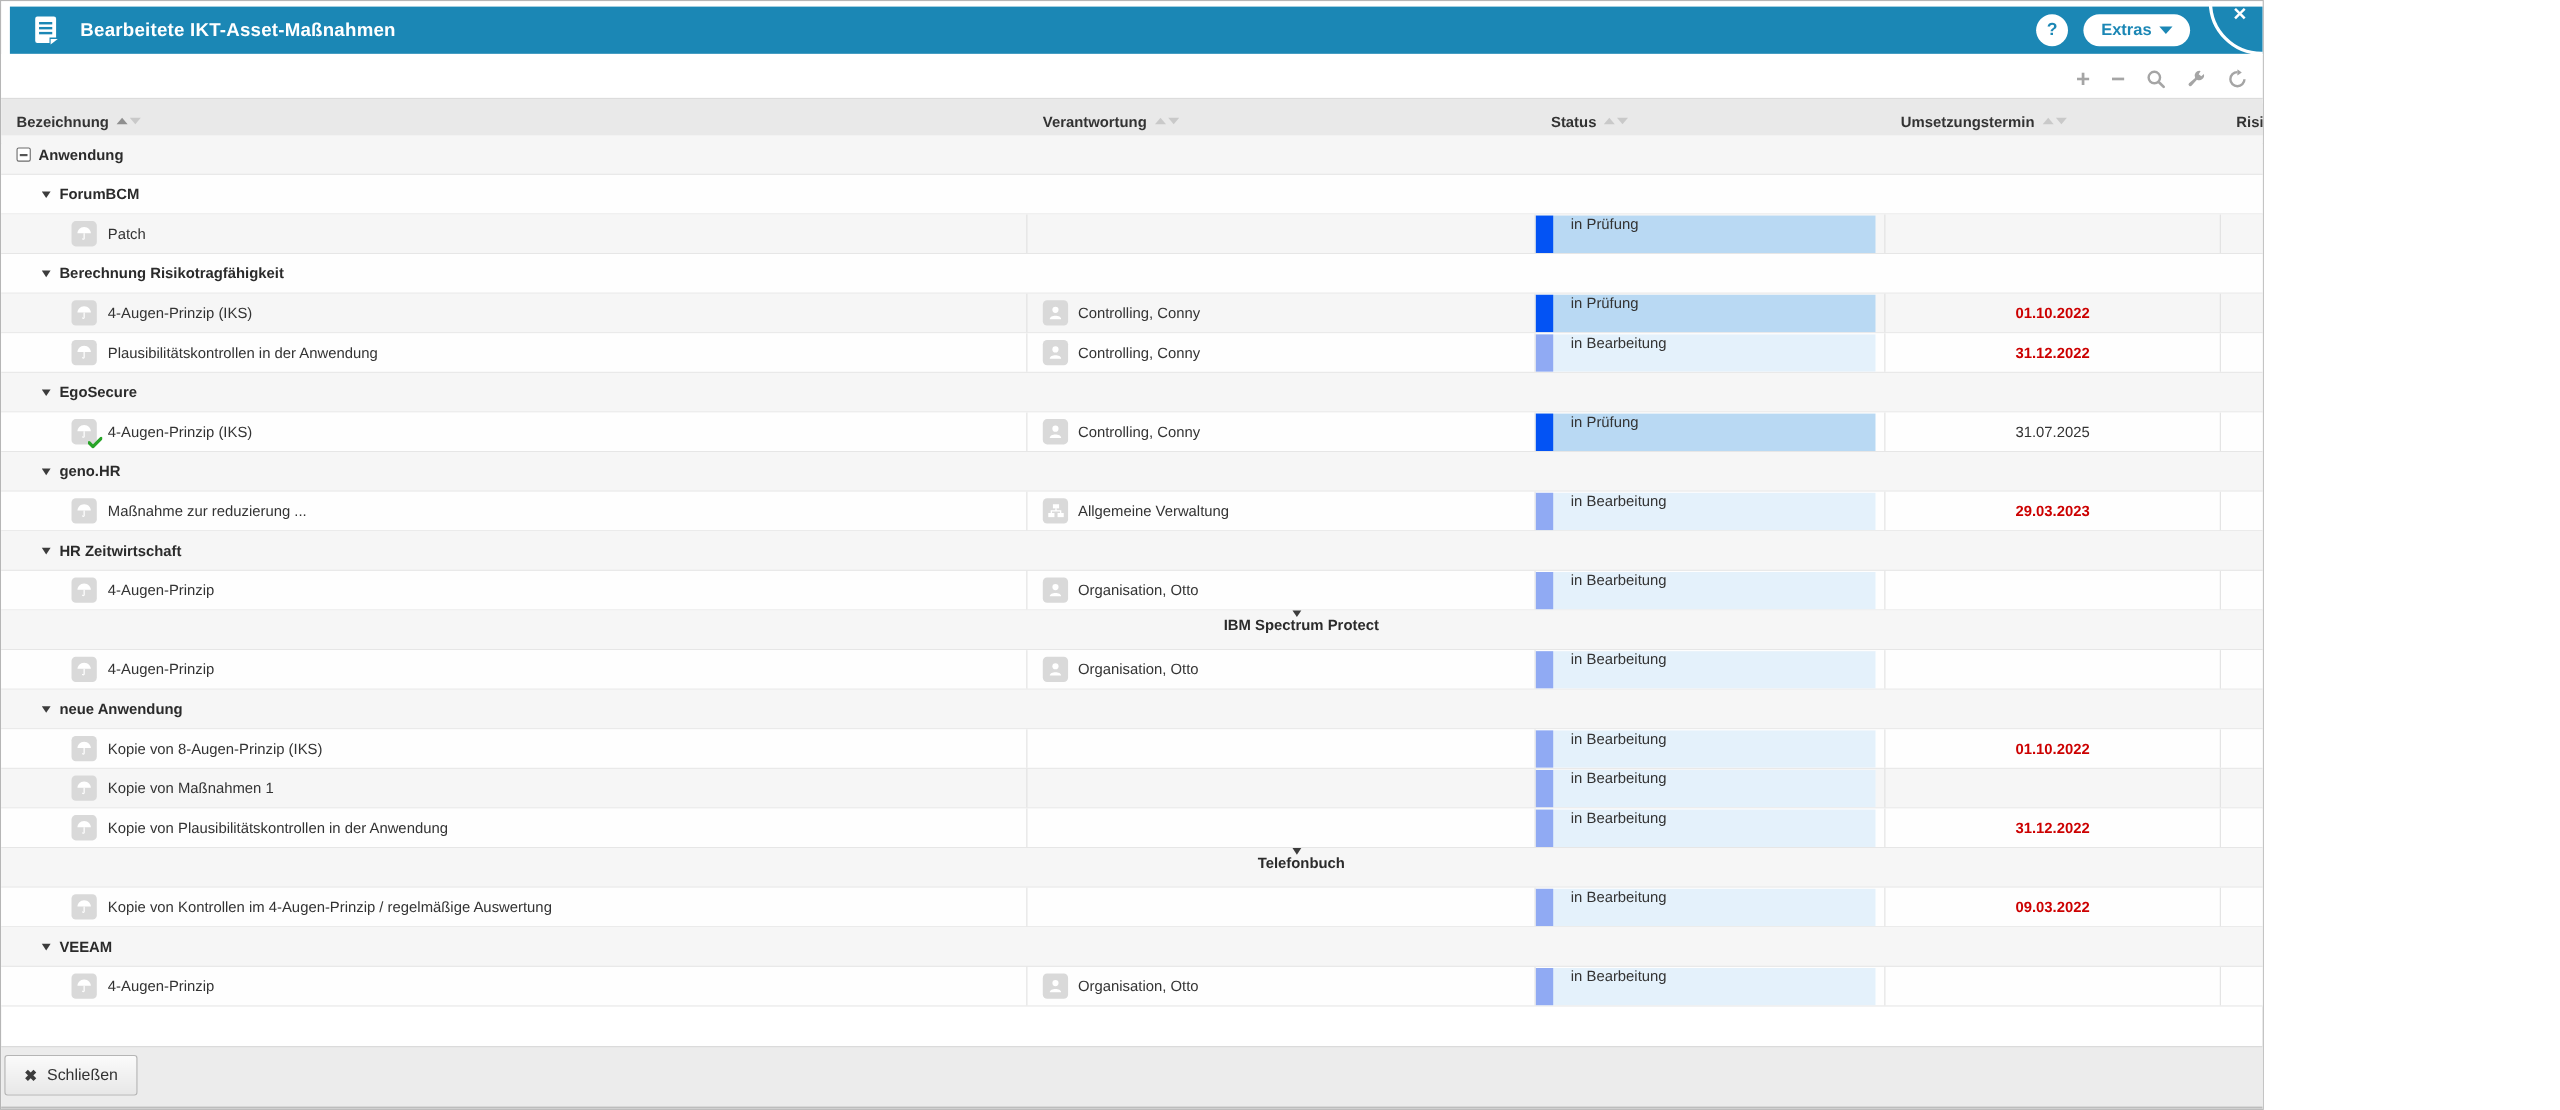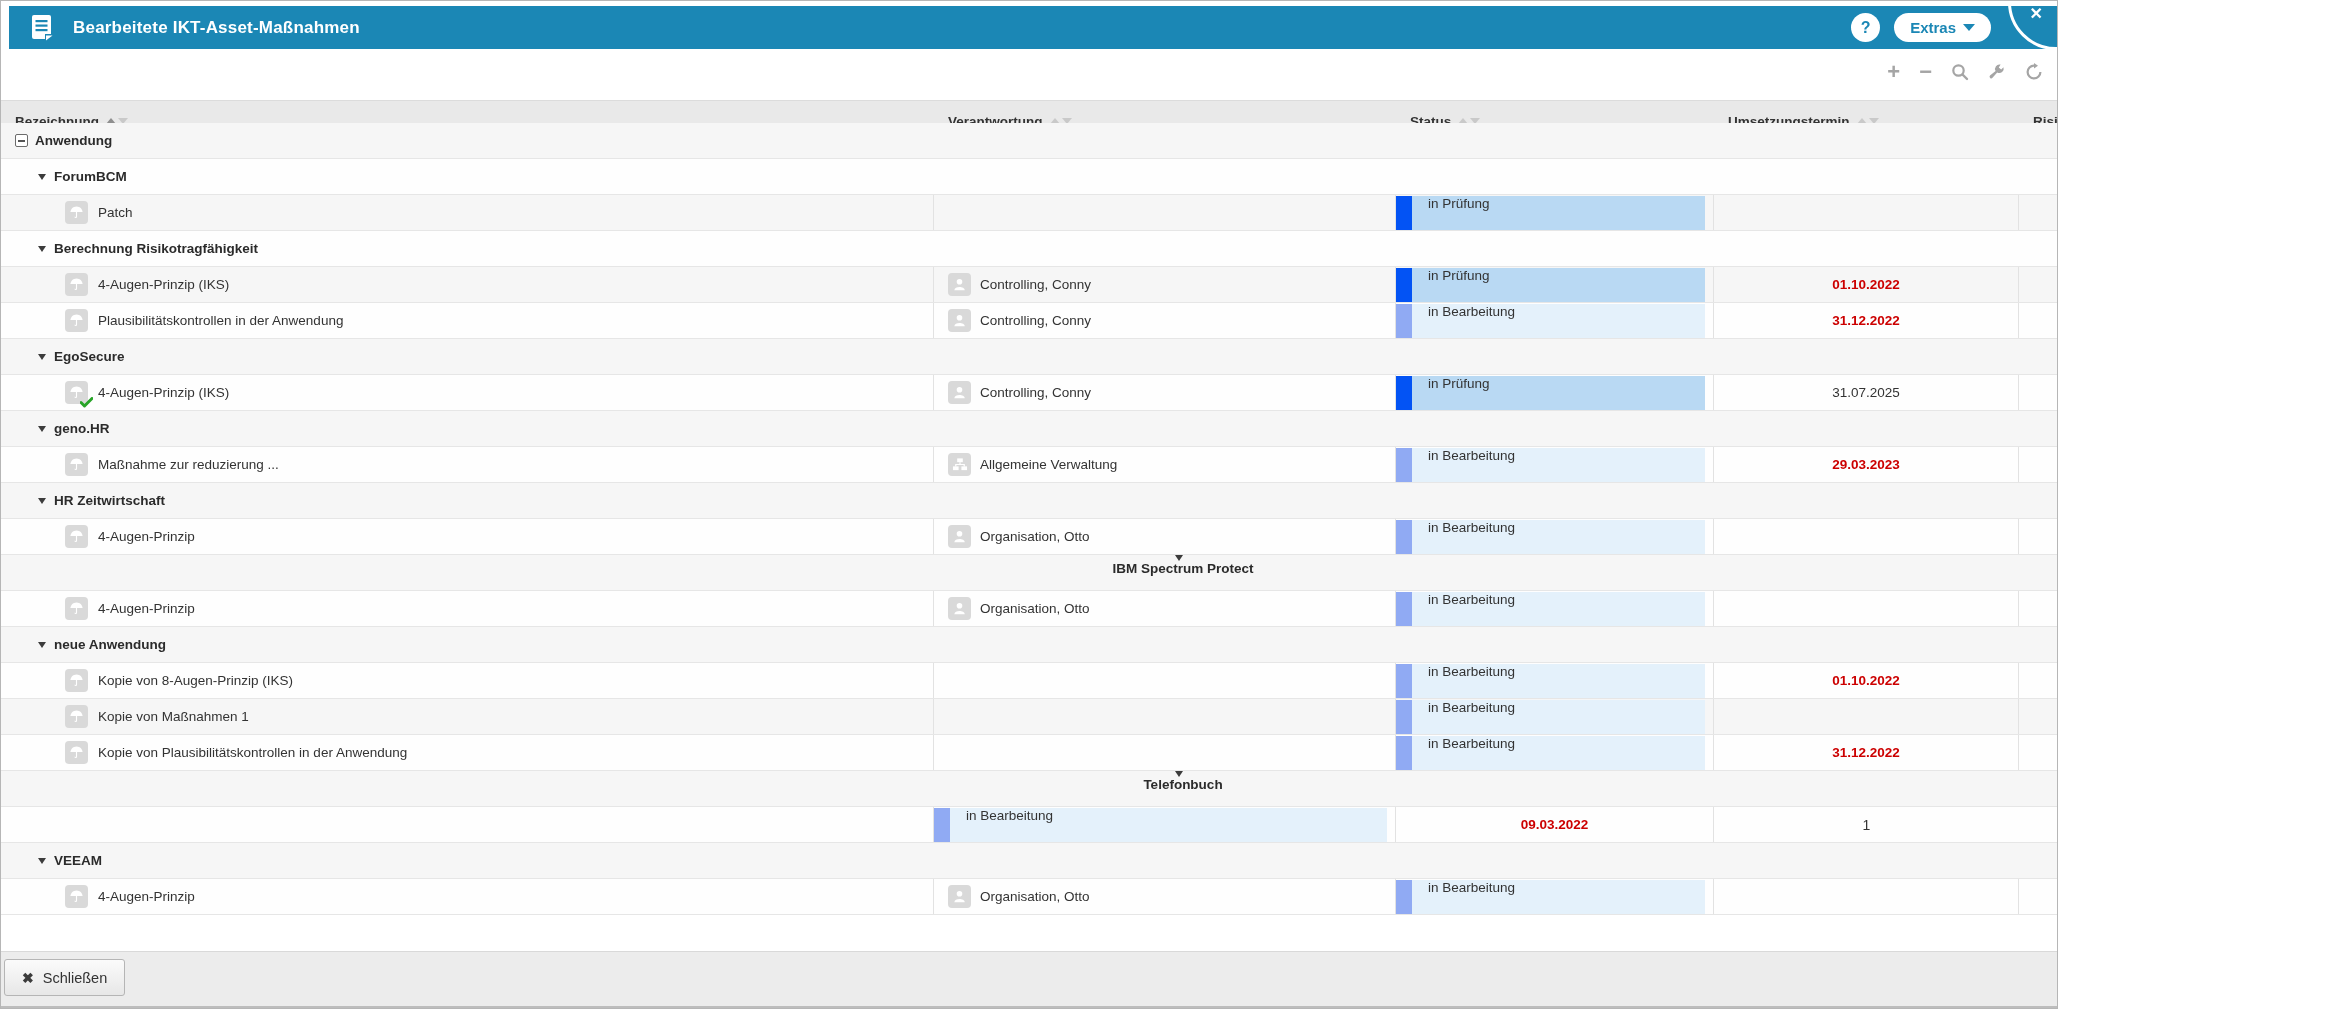--- a/index.html
+++ b/index.html
@@ -37,21 +37,21 @@
   
   .toolbar {
     position:absolute; left:0; top:48px; right:0; height:45px; background:#fff;
     display:flex; align-items:center; justify-content:flex-end; gap:19px; padding-right:14px;
   }
   .tool-ic { color:#a5a5a5; display:flex; align-items:center; justify-content:center; cursor:pointer; }
   .tool-ic.txt { font-size:22px; font-weight:bold; line-height:1; }
   .tool-ic svg { display:block; }
   
   .thead {
-    position:absolute; left:0; top:99px; width:2327px; height:42px; background:#e9e9e9;
+    position:absolute; left:0; top:88px; width:2327px; height:42px; background:#e9e9e9;
     border-top:1px solid #dcdcdc; border-bottom:1px solid #d2d2d2;
     display:grid; grid-template-columns:933px 462px 318px 305px 307px;
   }
   .th { display:flex; align-items:center; padding-left:14px; font-size:13.5px; font-weight:bold; color:#333; }
   .sorts { display:flex; margin-left:7px; gap:2px; }
   .s-up, .s-dn { width:0; height:0; border-left:5px solid transparent; border-right:5px solid transparent; }
   .s-up { border-bottom:6px solid #c9c9c9; }
   .s-dn { border-top:6px solid #c9c9c9; }
   .sort-asc .s-up { border-bottom-color:#8f8f8f; }
   .tbody { position:absolute; left:0; top:122px; width:2327px; }
@@ -540,20 +540,29 @@
         </div>
       </div>
       <div class="row shade">
         <div class="grow lvl1" style="height: 100%; flex-direction: column;">
           <span class="tri"></span>
           <span>Telefonbuch</span>
         </div>
       </div>
       <div class="row plain">
         <div class="leafrow">
+          <div class="cell c-name">
+            <span class="mini-ic">
+              <svg width="15" height="15" viewBox="0 0 16 16">
+                <path d="M8 1.5 C4 1.5 1.6 4.8 1.5 7.5 L14.5 7.5 C14.4 4.8 12 1.5 8 1.5 Z" fill="#fff"></path>
+                <path d="M7.4 7.5 L8.6 7.5 L8.6 12.5 a1.4 1.4 0 0 1 -2.8 0 l1.1 0 a0.4 0.4 0 0 0 0.5 0.3 Z" fill="#fff"></path>
+              </svg>
+            </span>
+            <span class="leaf-label">Kopie von Kontrollen im 4-Augen-Prinzip / regelmäßige Auswertung</span>
+          </div>
           <div class="cell c-resp"></div>
           <div class="cell c-status">
             <div class="status-pill" style="background: rgb(228, 241, 251);">
               <span class="status-bar" style="background: rgb(144, 170, 243);"></span>
               <span class="status-label">in Bearbeitung</span>
             </div>
           </div>
           <div class="cell c-date">
             <span class="date-val overdue">09.03.2022</span>
           </div>

